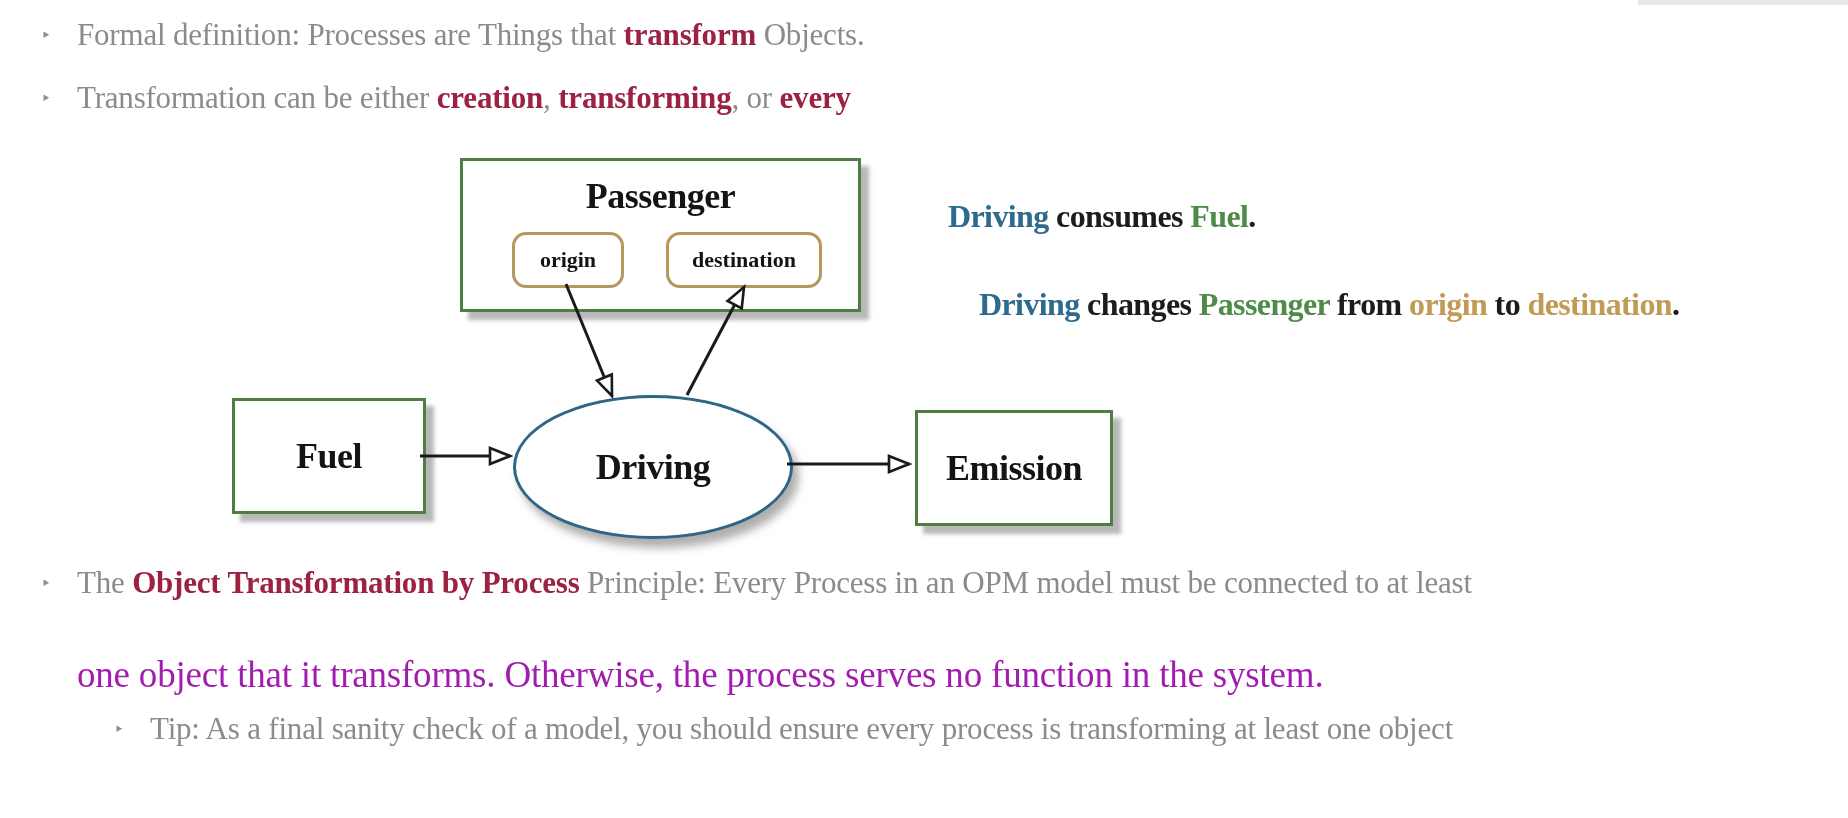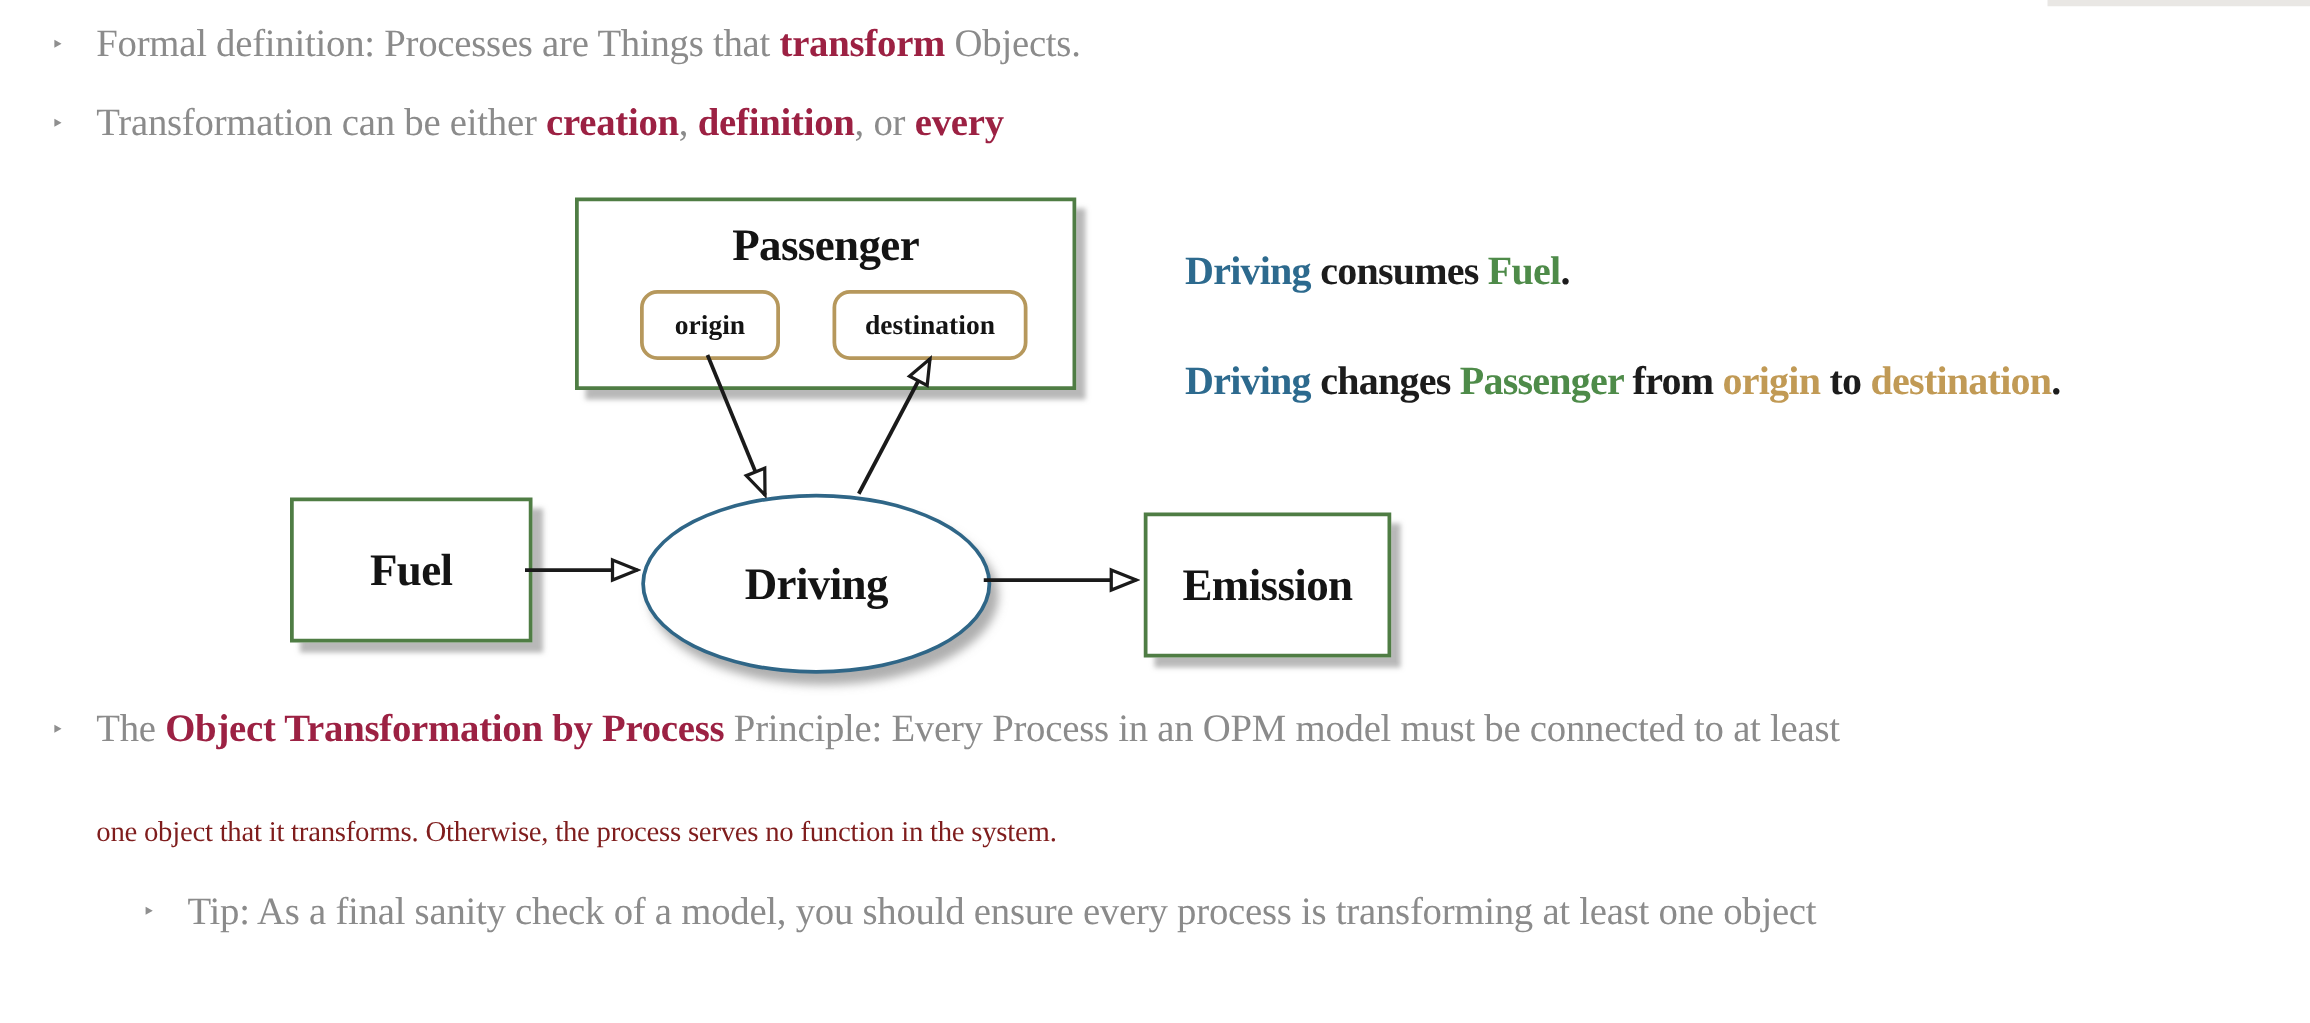--- a/index.html
+++ b/index.html
@@ -5,21 +5,21 @@
   html,body{margin:0;padding:0;background:#e9e9e9;}
   .slide{
     position:relative; width:1848px; height:818px; background:#ffffff;
     font-family:Liberation Serif, serif; overflow:hidden;
     color:#1c1c1c;
   }
   
   .bullet-row{position:absolute; white-space:nowrap; font-size:31px; letter-spacing:-0.2px; color:#8b8b8b;}
   .bullet-marker{display:inline-block; width:35px; font-size:22px; color:#8f8f8f; transform:translateY(-2px);}
   .em{color:#9c2143; font-weight:bold;}
-  .cont-line{position:absolute; white-space:nowrap; font-size:23px; letter-spacing:-0.2px; color:#7f1d1d;}
+  .cont-line{position:absolute; white-space:nowrap; font-size:37px; letter-spacing:-0.2px; color:#a21caf;}
   
   .stmt{position:absolute; left:948px; white-space:nowrap; font-size:32px; font-weight:bold; letter-spacing:-0.6px; color:#1c1c1c;}
   .c-proc{color:#2d6a8e;}
   .c-obj{color:#4e8b49;}
   .c-state{color:#c19a55;}
   
   .obj-box{
     position:absolute; background:#ffffff; border:3px solid #4f7d44;
     box-shadow:8px 8px 4px rgba(125,125,125,0.55);
     display:flex; align-items:center; justify-content:center;
@@ -46,21 +46,21 @@
 
 <div class="slide">
 
   <div class="top-artifact"></div>
 
   <div class="bullet-row" style="left:42px; top:17px;">
     <span class="bullet-marker">‣</span><span>Formal definition: Processes are Things that </span><span class="em">transform</span><span> Objects.</span>
   </div>
 
   <div class="bullet-row" style="left:42px; top:80px;">
-    <span class="bullet-marker">‣</span><span>Transformation can be either </span><span class="em">creation</span><span>, </span><span class="em">definition</span><span>, or </span><span class="em">every</span>
+    <span class="bullet-marker">‣</span><span>Transformation can be either </span><span class="em">creation</span><span>, </span><span class="em">transforming</span><span>, or </span><span class="em">every</span>
   </div>
 
   <div class="obj-box passenger-box" style="left:460px; top:158px; width:395px; height:148px;">
     <div class="passenger-title">Passenger</div>
   </div>
   <div class="state-box" style="left:512px; top:232px; width:106px; height:50px;">
     <span class="state-label">origin</span>
   </div>
   <div class="state-box" style="left:666px; top:232px; width:150px; height:50px;">
     <span class="state-label">destination</span>
@@ -86,21 +86,21 @@
     </defs>
     <line x1="420" y1="456" x2="510" y2="456" stroke="#1a1a1a" stroke-width="3" marker-end="url(#oa)"></line>
     <line x1="787" y1="464" x2="909" y2="464" stroke="#1a1a1a" stroke-width="3" marker-end="url(#oa)"></line>
     <line x1="566" y1="284" x2="612" y2="396" stroke="#1a1a1a" stroke-width="3" marker-end="url(#oa)"></line>
     <line x1="687" y1="395" x2="744" y2="287" stroke="#1a1a1a" stroke-width="3" marker-end="url(#oa)"></line>
   </svg>
 
   <div class="stmt" style="top:198px;">
     <span class="c-proc">Driving</span><span> consumes </span><span class="c-obj">Fuel</span><span>.</span>
   </div>
-  <div class="stmt" style="top:286px;">
+  <div class="stmt" style="top:286px;margin-left:31px;">
     <span class="c-proc">Driving</span><span> changes </span><span class="c-obj">Passenger</span><span> from </span><span class="c-state">origin</span><span> to </span><span class="c-state">destination</span><span>.</span>
   </div>
 
   <div class="bullet-row" style="left:42px; top:565px;">
     <span class="bullet-marker">‣</span><span>The </span><span class="em">Object Transformation by Process</span><span> Principle: Every Process in an OPM model must be connected to at least</span>
   </div>
   <div class="cont-line" style="left:77px; top:653px;">one object that it transforms. Otherwise, the process serves no function in the system.</div>
 
   <div class="bullet-row" style="left:115px; top:711px;">
     <span class="bullet-marker">‣</span><span>Tip: As a final sanity check of a model, you should ensure every process is transforming at least one object</span>

